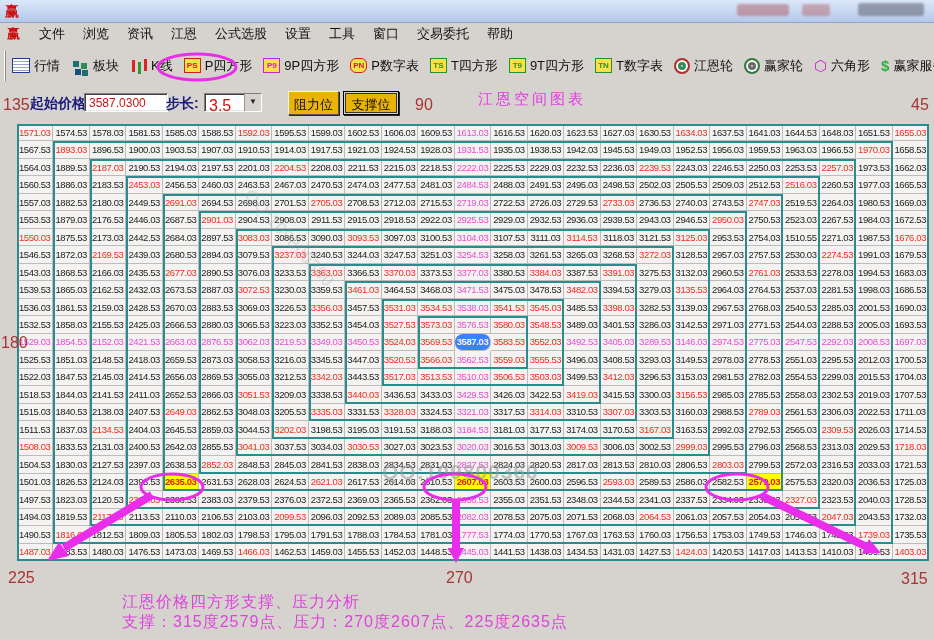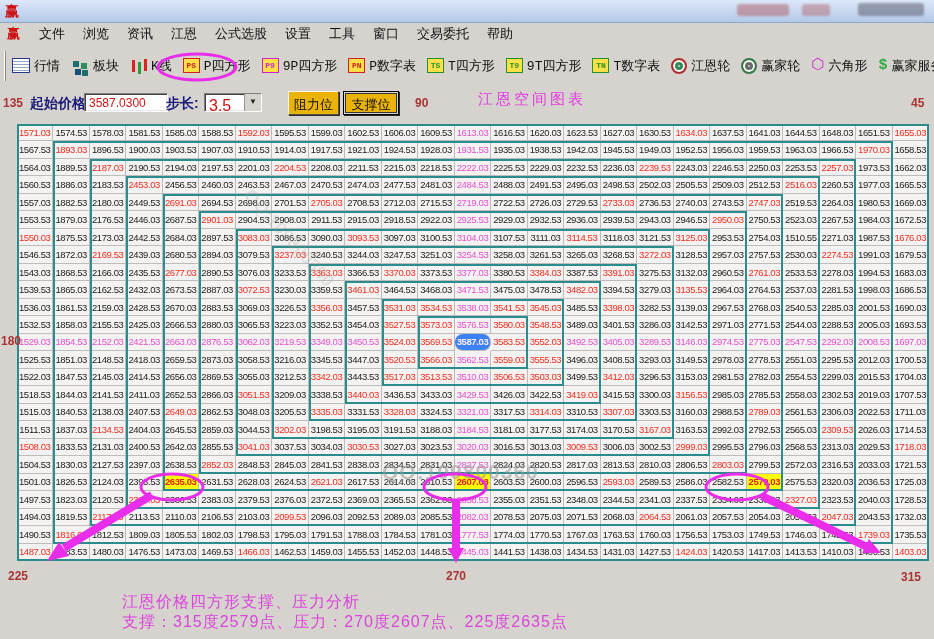--- a/index.html
+++ b/index.html
@@ -12,21 +12,21 @@
   #win-logo{color:#cc1111;font-weight:bold;font-size:14px;margin:0 5px 0 5px;line-height:22px;}
   #win-title{font-size:12px;color:#15152a;font-weight:bold;letter-spacing:.5px;}
   .smudge{position:absolute;border-radius:3px;filter:blur(1.2px);}
   
   #menu-bar{position:absolute;left:0;top:23px;width:934px;height:21px;background:#d6d3ce;
     display:flex;align-items:center;font-size:13px;color:#111;}
   #menu-logo{color:#cc1111;font-weight:bold;font-size:13px;margin:0 10px 0 7px;}
   .menu-item{padding:2px 9px;cursor:default;}
   
   #toolbar{position:absolute;left:0;top:44px;width:830px;height:43px;background:#d6d3ce;
-    border-bottom:1px solid #9a968f;display:flex;align-items:center;font-size:13px;color:#111;font-family:Liberation Mono, monospace;}
+    border-bottom:1px solid #9a968f;display:flex;align-items:center;font-size:13px;color:#111;}
   #tb-handle{width:3px;height:30px;margin:0 6px 0 4px;border-left:1px solid #fff;border-right:1px solid #888;}
   .tb-item{display:flex;align-items:center;margin-right:11px;white-space:nowrap;}
   .tb-item .lab{margin-left:4px;}
   .badge{display:inline-block;width:15px;height:13px;border:1px solid;font-size:8px;font-weight:bold;
     text-align:center;line-height:13px;background:#fde047;}
   .icon-table{display:inline-block;width:16px;height:13px;border:1px solid #223a8c;
     background:repeating-linear-gradient(#fff,#fff 2px,#2a4a9c 3px),#fff;}
   .icon-blocks{display:inline-block;width:6px;height:6px;background:#1d6f6f;margin:2px 10px 6px 2px;
     box-shadow:8px 2px 0 #2f8c5a,2px 8px 0 #154f7a,9px 9px 0 #1d6f6f;}
   .icon-candles{display:inline-block;width:3px;height:12px;background:#d22;margin:0 12px 0 2px;
@@ -44,21 +44,21 @@
     border-color:#808080 #fff #fff #808080;box-shadow:inset 1px 1px 0 #404040,inset -1px -1px 0 #e8e8e8;
     font-size:12px;color:#cc1111;padding:2px 3px 0 4px;box-sizing:border-box;}
   #step-combo{display:flex;align-items:stretch;padding:0;}
   #step-value{flex:1;padding:3px 0 0 4px;color:#cc1111;font-size:16px;}
   #combo-arrow{width:16px;background:#d6d3ce;border-left:1px solid #9a968f;color:#222;
     font-size:8px;text-align:center;line-height:16px;}
   .btn3d{position:absolute;top:4px;height:24px;background:#eab308;border:1px solid;
     border-color:#f5f4f2 #55524e #55524e #f5f4f2;box-shadow:1px 1px 0 #2a2a2a;
     font-size:13px;color:#111;text-align:center;padding-top:4px;box-sizing:border-box;}
   #support-btn{border:1px solid #000;box-shadow:inset 0 0 0 1px #d9d6d1, inset 0 0 0 2px #333,1px 1px 0 #2a2a2a;}
-  .angle-label{position:absolute;font-size:12px;color:#a83434;font-weight:bold;}
+  .angle-label{position:absolute;font-size:16px;color:#a83434;font-weight:normal;}
   #space-chart-title{position:absolute;left:478px;top:90px;font-size:15px;color:#e43ce4;letter-spacing:3px;}
   
   #grid-wrap{position:absolute;left:17px;top:124px;width:912px;height:437px;background:#f4f3f1;}
   #grid{position:absolute;left:0;top:0;width:912px;height:437px;display:grid;
     grid-template-columns:repeat(25,1fr);grid-template-rows:repeat(25,1fr);}
   .cell{border-right:1px solid #bcbcbc;border-bottom:1px solid #bcbcbc;overflow:hidden;
     font-size:9.5px;letter-spacing:-0.4px;display:flex;align-items:center;justify-content:center;
     white-space:nowrap;box-sizing:border-box;}
   .cell.k{color:#1c1c1c;}
   .cell.r{color:#ef2d20;}
@@ -115,21 +115,21 @@
     </span>
     <span class="tb-item">
       <span class="badge" style="color: rgb(204, 34, 34); border-color: rgb(204, 34, 34);">PS</span>
       <span class="lab">P四方形</span>
     </span>
     <span class="tb-item">
       <span class="badge" style="color: rgb(204, 34, 204); border-color: rgb(204, 34, 204);">P9</span>
       <span class="lab">9P四方形</span>
     </span>
     <span class="tb-item">
-      <span class="badge" style="color: rgb(204, 34, 34); border-color: rgb(204, 34, 34);">PN</span>
+      <span class="badge" style="color: rgb(204, 34, 34); border-color: rgb(204, 34, 34); border-radius: 6px;">PN</span>
       <span class="lab">P数字表</span>
     </span>
     <span class="tb-item">
       <span class="badge" style="color: rgb(34, 146, 44); border-color: rgb(34, 146, 44);">TS</span>
       <span class="lab">T四方形</span>
     </span>
     <span class="tb-item">
       <span class="badge" style="color: rgb(34, 146, 44); border-color: rgb(34, 146, 44);">T9</span>
       <span class="lab">9T四方形</span>
     </span>

